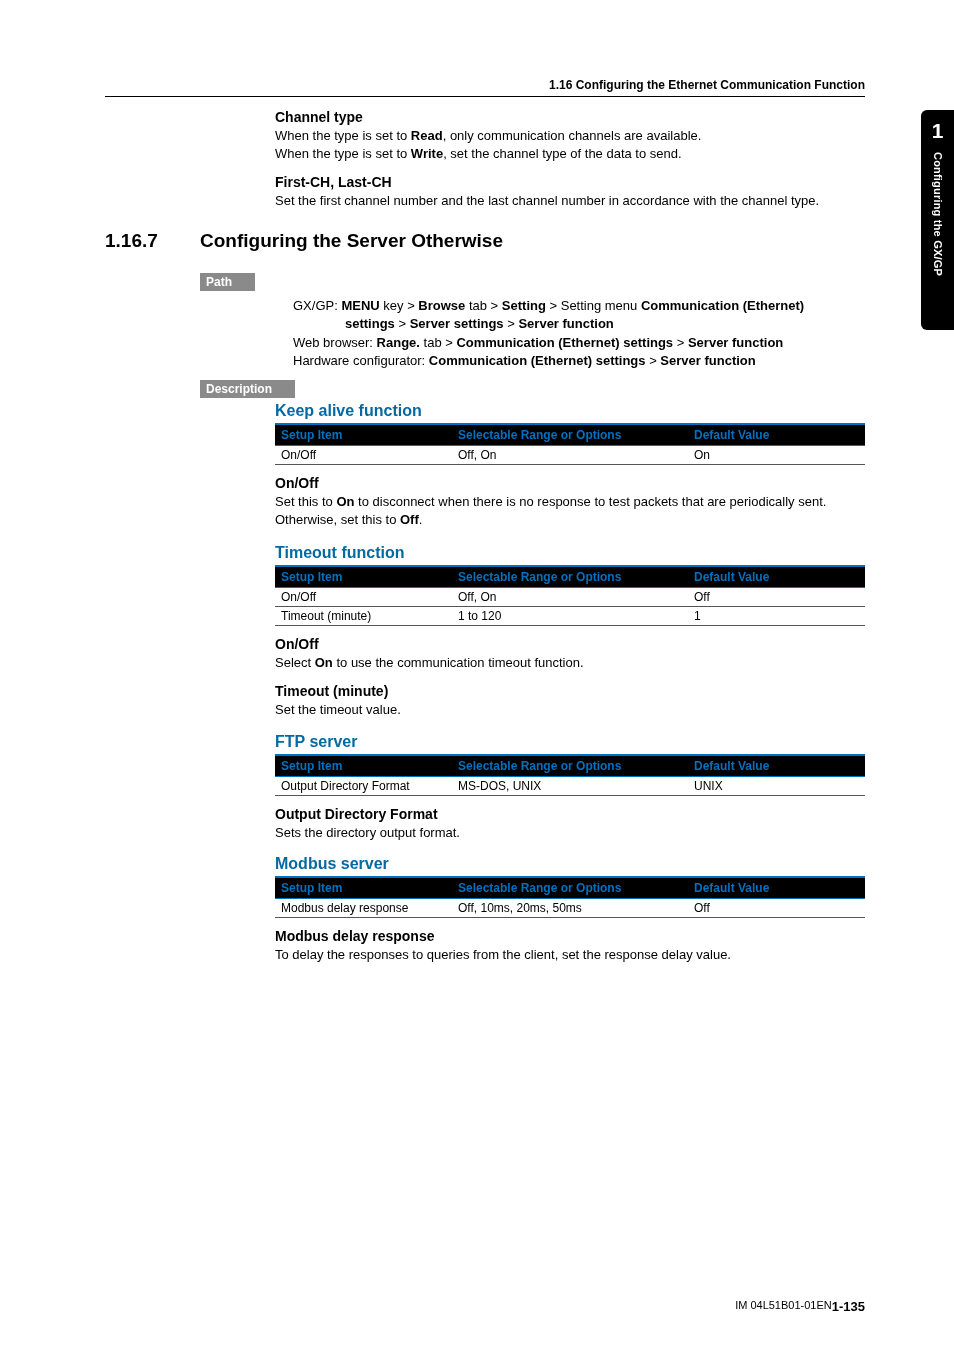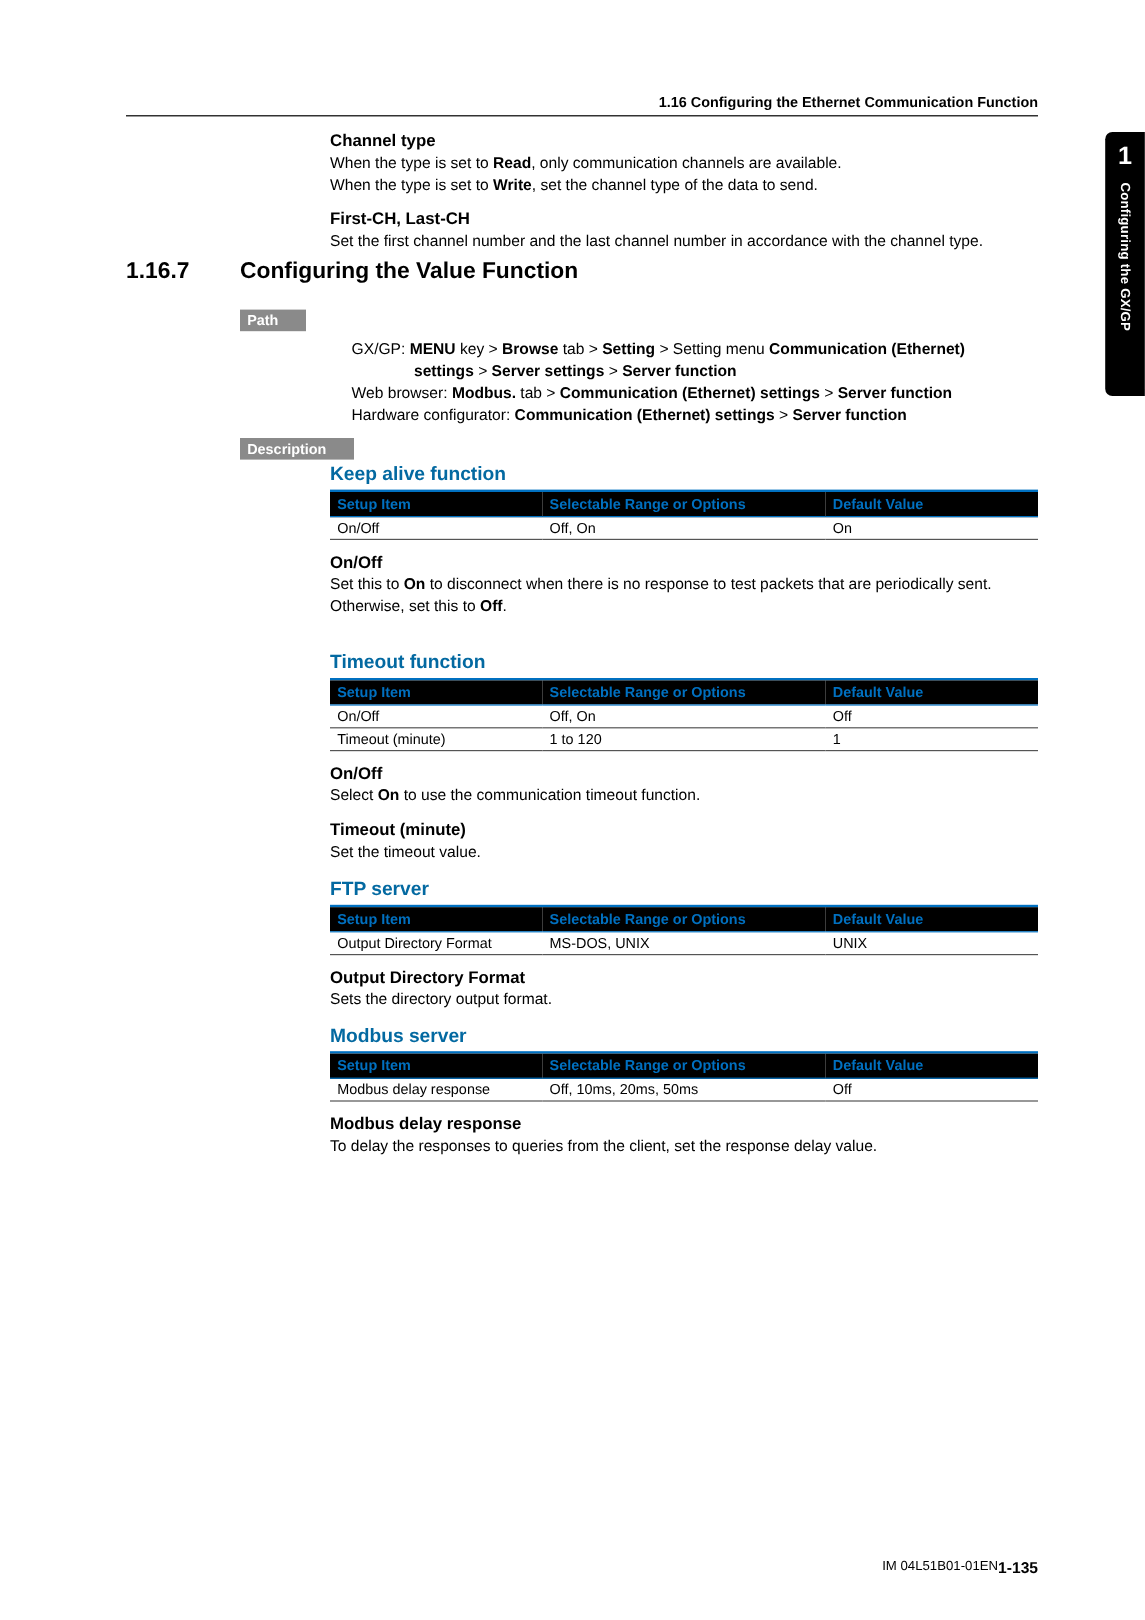--- a/index.html
+++ b/index.html
@@ -70,21 +70,21 @@
 
   .body-text {
     font-size: 13px;
     line-height: 1.35;
     font-weight: 400;
   }
 
   .h2-row {
     display: flex;
     align-items: center;
-    margin-top: 6px;
+    margin-top: 20px;
     margin-bottom: 20px;
   }
   .h2-num {
     font-size: 19px;
     font-weight: 700;
     width: 95px;
   }
   .h2-title {
     font-size: 19px;
     font-weight: 700;
@@ -174,34 +174,34 @@
         <span>When the type is set to </span><b>Write</b><span>, set the channel type of the data to send.</span>
       </div>
 
       <div class="h4 mt">First-CH, Last-CH</div>
       <div class="body-text">Set the first channel number and the last channel number in accordance with the channel type.</div>
     </div>
 
     
     <div class="h2-row">
       <div class="h2-num">1.16.7</div>
-      <div class="h2-title">Configuring the Value Function</div>
+      <div class="h2-title">Configuring the Server Otherwise</div>
     </div>
 
     
     <div class="gray-label">Path</div>
     <div class="path-block">
       <div>
         <span>GX/GP: </span><b>MENU</b><span> key &gt; </span><b>Browse</b><span> tab &gt; </span><b>Setting</b><span> &gt; Setting menu </span><b>Communication (Ethernet) </b>
       </div>
       <div class="path-hang">
         <b>settings</b><span> &gt; </span><b>Server settings</b><span> &gt; </span><b>Server function</b>
       </div>
       <div>
-        <span>Web browser: </span><b>Modbus.</b><span> tab &gt; </span><b>Communication (Ethernet) settings</b><span> &gt; </span><b>Server function</b>
+        <span>Web browser: </span><b>Range.</b><span> tab &gt; </span><b>Communication (Ethernet) settings</b><span> &gt; </span><b>Server function</b>
       </div>
       <div>
         <span>Hardware configurator: </span><b>Communication (Ethernet) settings</b><span> &gt; </span><b>Server function</b>
       </div>
     </div>
 
     
     <div class="gray-label tight-bottom" style="margin-top:10px;">Description</div>
 
     
@@ -221,21 +221,21 @@
           <td>Off, On</td>
           <td>On</td>
         </tr>
           </tbody>
       </table>
       <div class="h4">On/Off</div>
       <div class="body-text">
         <span>Set this to </span><b>On</b><span> to disconnect when there is no response to test packets that are periodically sent. Otherwise, set this to </span><b>Off</b><span>.</span>
       </div>
 
-      <div class="h3-blue" style="margin-top:30px;">Timeout function</div>
+      <div class="h3-blue" style="margin-top:15px;">Timeout function</div>
       <table class="setup">
         <thead>
             <tr>
           <th>Setup Item</th>
           <th>Selectable Range or Options</th>
           <th>Default Value</th>
         </tr>
           </thead>
         <tbody>
           <tr>

